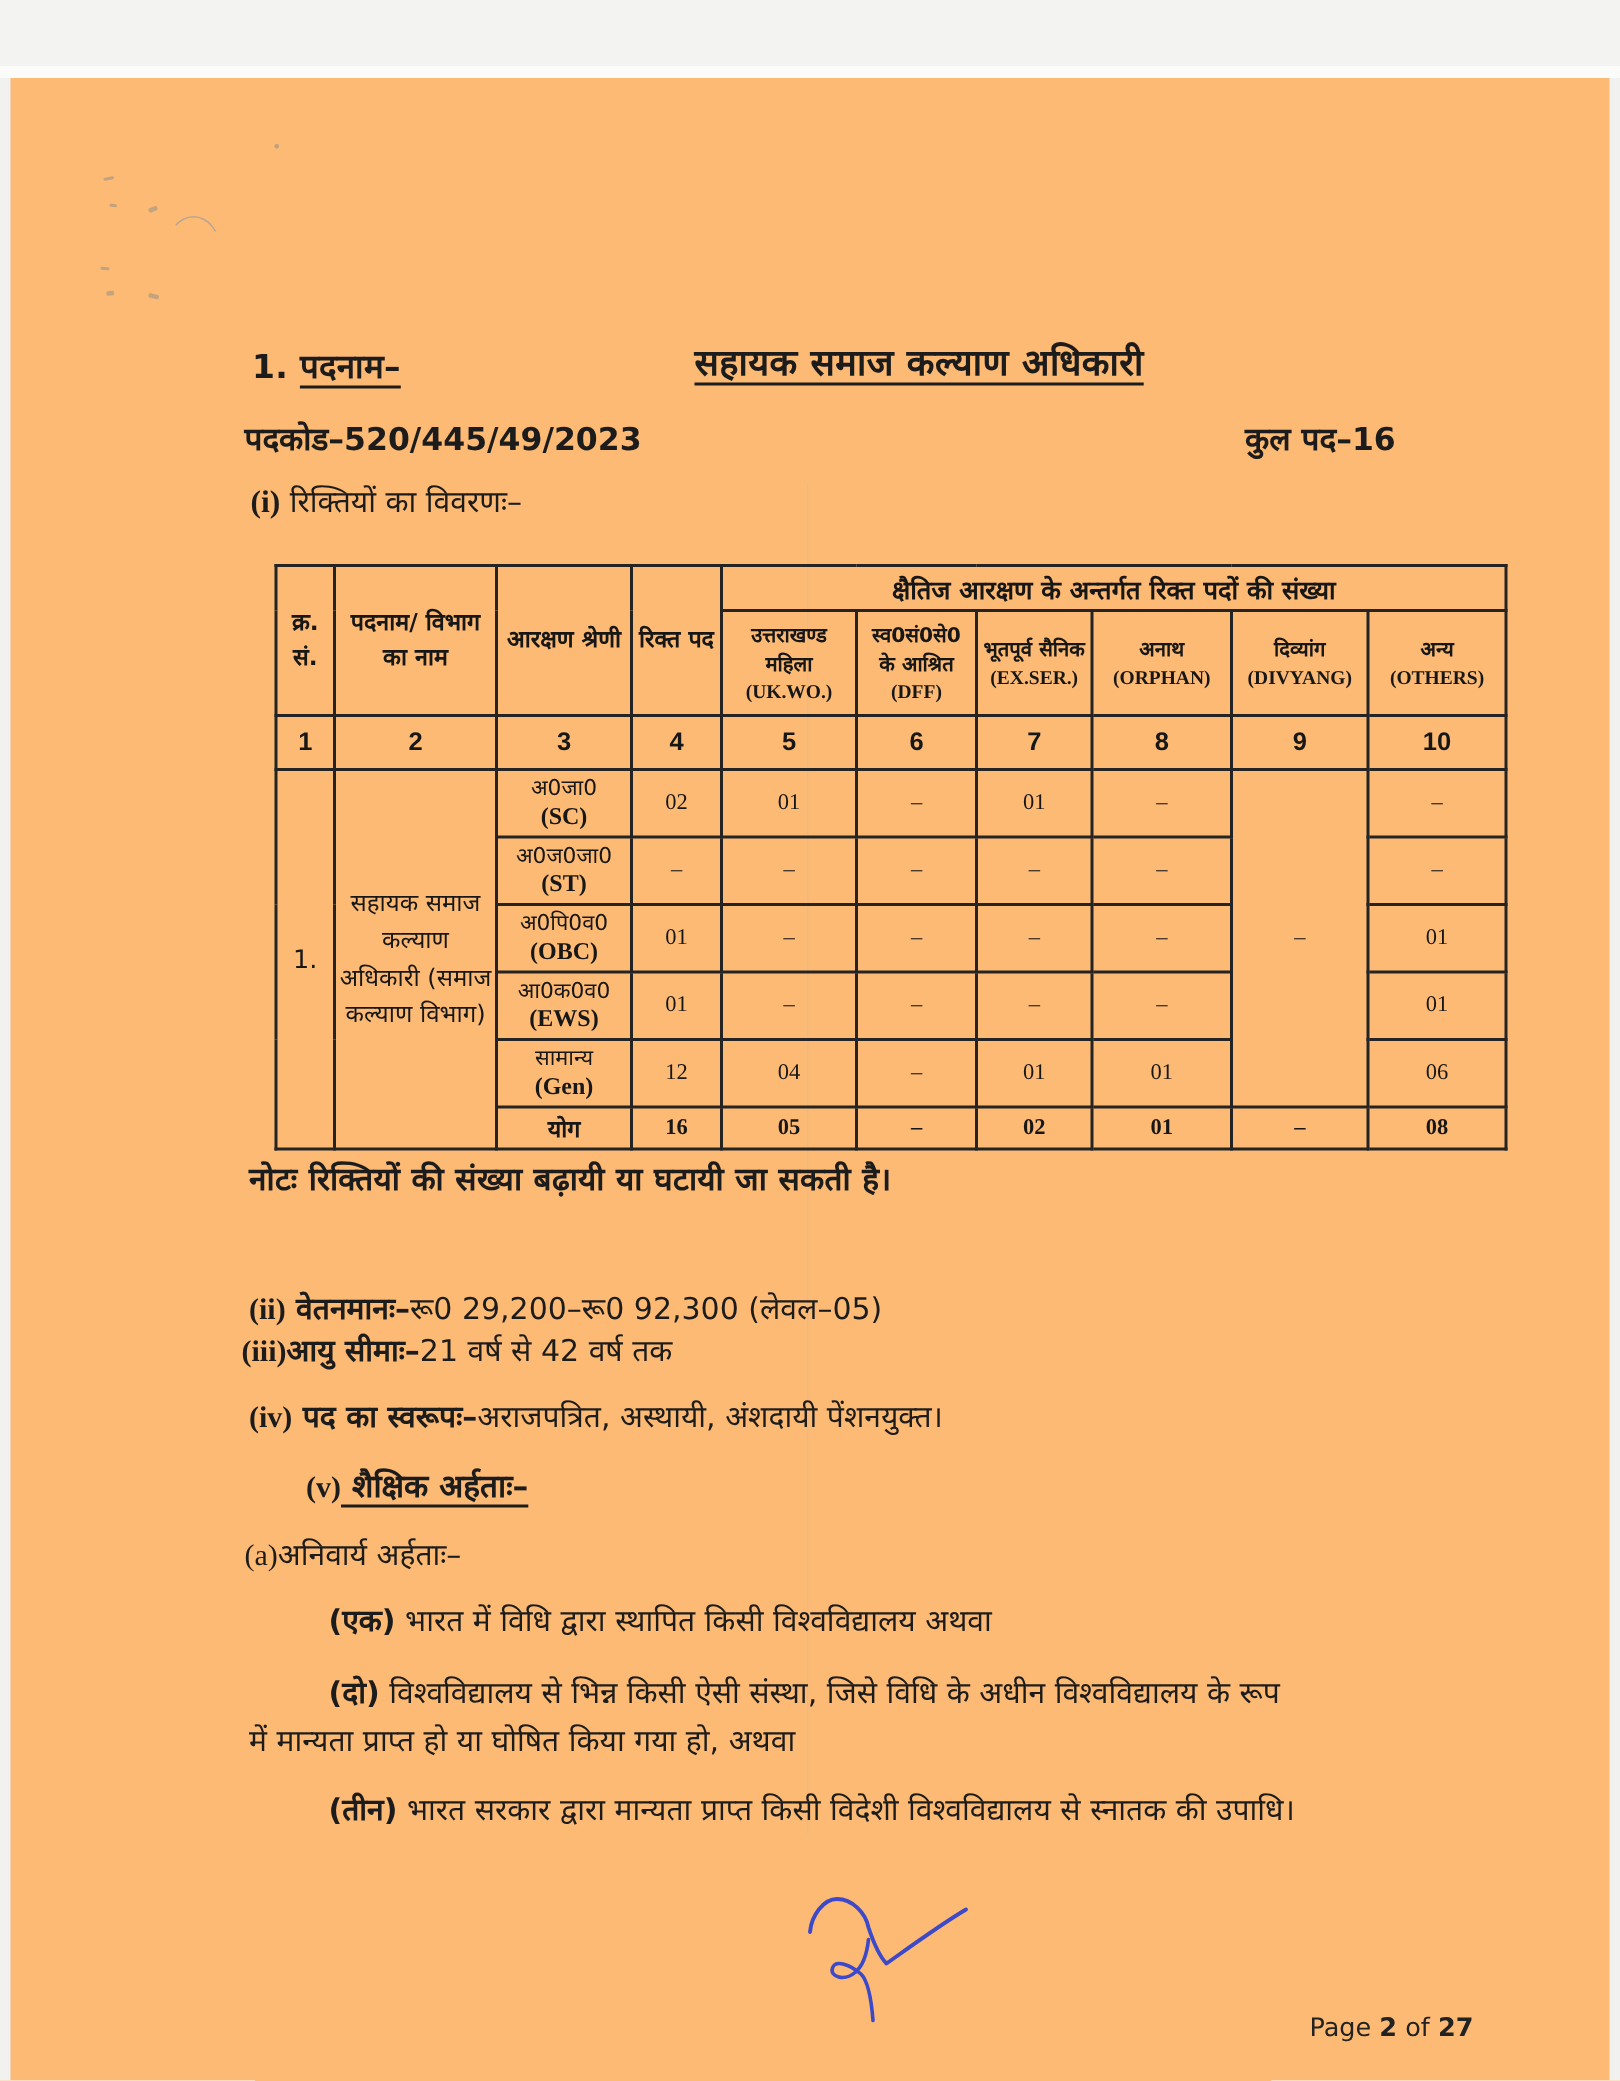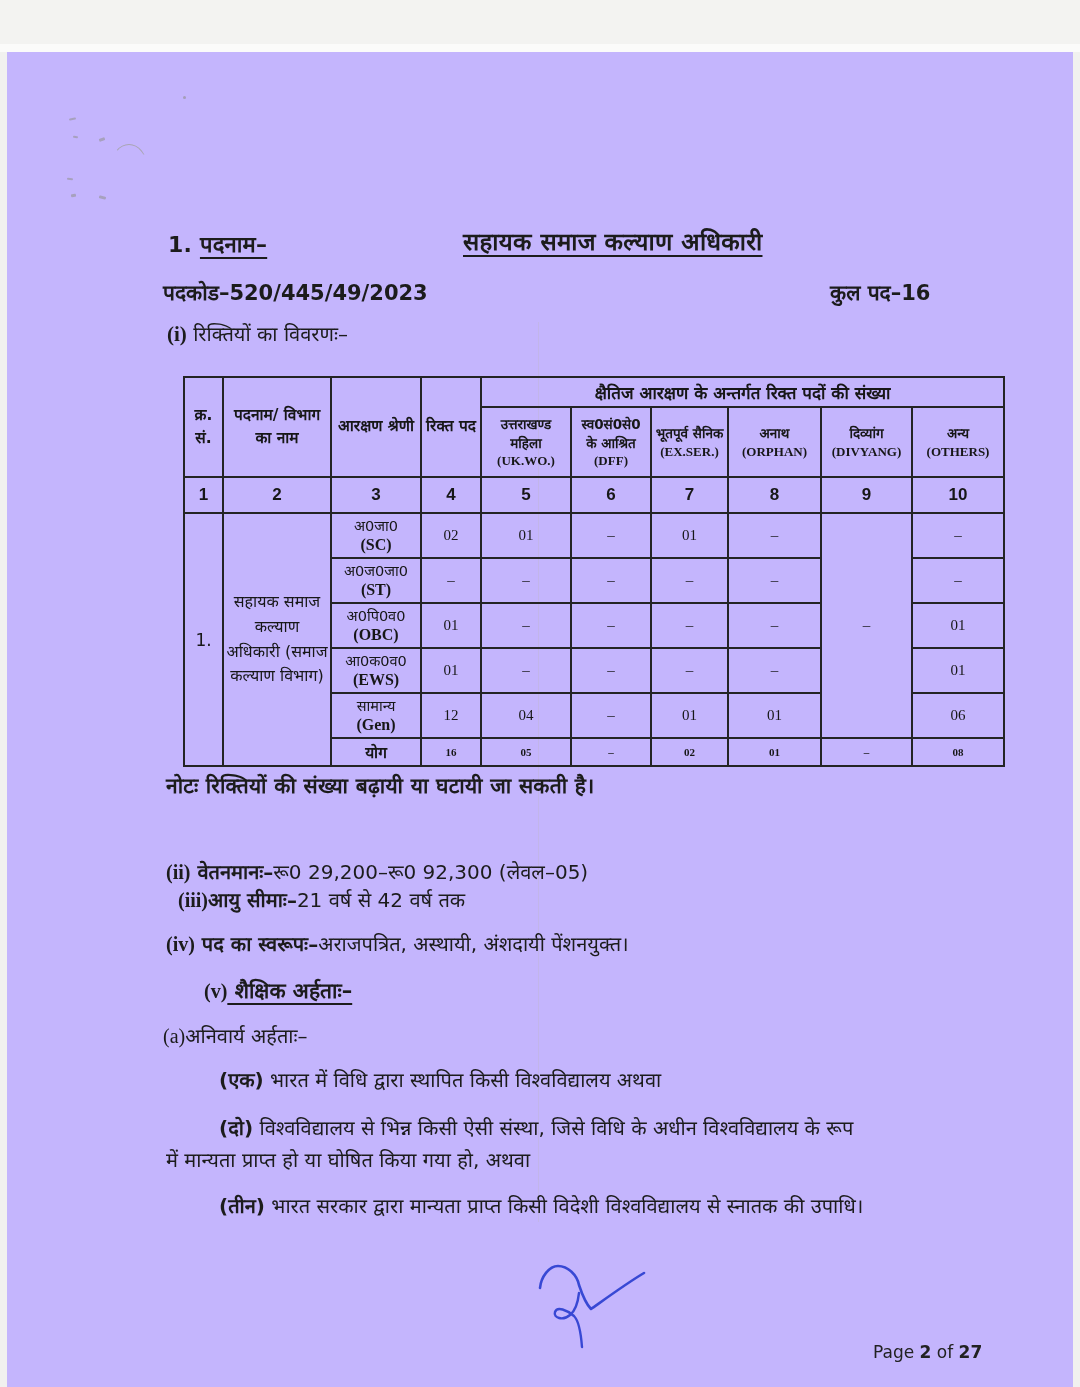--- a/index.html
+++ b/index.html
@@ -11,21 +11,21 @@
     -webkit-font-smoothing:antialiased;
   }
   .viewport{
     position:relative;width:1080px;height:1387px;
     background:#f1f1ef;overflow:hidden;
   }
   .top-strip{position:absolute;left:0;top:0;width:1080px;height:44px;background:#f3f3f1;}
   .top-band{position:absolute;left:0;top:44px;width:1080px;height:8px;background:#fbfbfa;}
   .page{
     position:absolute;left:7px;top:52px;width:1066px;height:1335px;
-    background:#c4b5fd;
+    background:#fdba74;
   }
   .fold-line{position:absolute;left:531px;top:270px;width:1px;height:900px;background:rgba(185,180,168,.22);}
   
   .pencil-arc{position:absolute;left:104px;top:92px;width:34px;height:20px;border:1.6px solid transparent;border-top-color:#a0a09b;border-radius:50% 50% 0 0/100% 100% 0 0;opacity:.75;}
   .speck{position:absolute;background:#90908b;opacity:.55;border-radius:1px;}
   .s1{left:62px;top:66px;width:7px;height:2px;transform:rotate(-10deg);}
   .s2{left:66px;top:84px;width:5px;height:2px;transform:rotate(8deg);}
   .s3{left:92px;top:86px;width:6px;height:3px;transform:rotate(-20deg);}
   .s4{left:60px;top:126px;width:6px;height:2px;transform:rotate(4deg);}
   .s5{left:64px;top:142px;width:5px;height:3px;transform:rotate(-6deg);}
@@ -60,29 +60,29 @@
   .r-num td{height:30px;font-family:"Liberation Sans", sans-serif;font-size:17px;font-weight:bold;}
   td.cat .hi{font-size:14.5px;line-height:1.25;}
   td.cat .en{font-family:"Liberation Serif", serif;font-size:16px;font-weight:bold;line-height:1.2;}
   td.val{font-family:Liberation Serif, serif;font-size:15px;}
   td.serial{font-size:17px;}
   td.postname{font-size:16px;line-height:1.55;padding:4px 6px;}
   tr.body-r{height:45px;}
   tr.r-total{height:22px;}
   tr.r-total td{font-weight:bold;}
   tr.r-total td.cat-total{font-size:15.5px;}
-  tr.r-total td.val{font-size:11px;font-weight:bold;}
+  tr.r-total td.val{font-size:15px;font-weight:bold;}
 
   
   .note-line{left:159px;top:719px;font-size:21px;font-weight:bold;letter-spacing:.2px;}
   .body-line{font-size:20px;}
   .body-line .mk{font-family:"Liberation Serif", serif;font-weight:bold;font-size:20px;}
   .body-line .lbl{font-weight:bold;}
   .ii-line{left:159px;top:786px;margin-top:20px;}
-  .iii-line{left:171px;top:834px;}
+  .iii-line{left:154px;top:834px;}
   .iv-line{left:159px;top:878px;}
   .v-line{left:159px;top:924px;font-size:21px;margin-left:38px;}
   .a-line{left:156px;top:970px;font-size:20px;}
   .a-line .mk{font-family:"Liberation Serif", serif;font-size:20px;}
   .q-line{font-size:20px;}
   .q-line .mk{font-weight:bold;}
   .ek-line{left:212px;top:1014px;}
   .do-line1{left:212px;top:1062px;}
   .do-line2{left:159px;top:1094px;}
   .teen-line{left:212px;top:1140px;}

